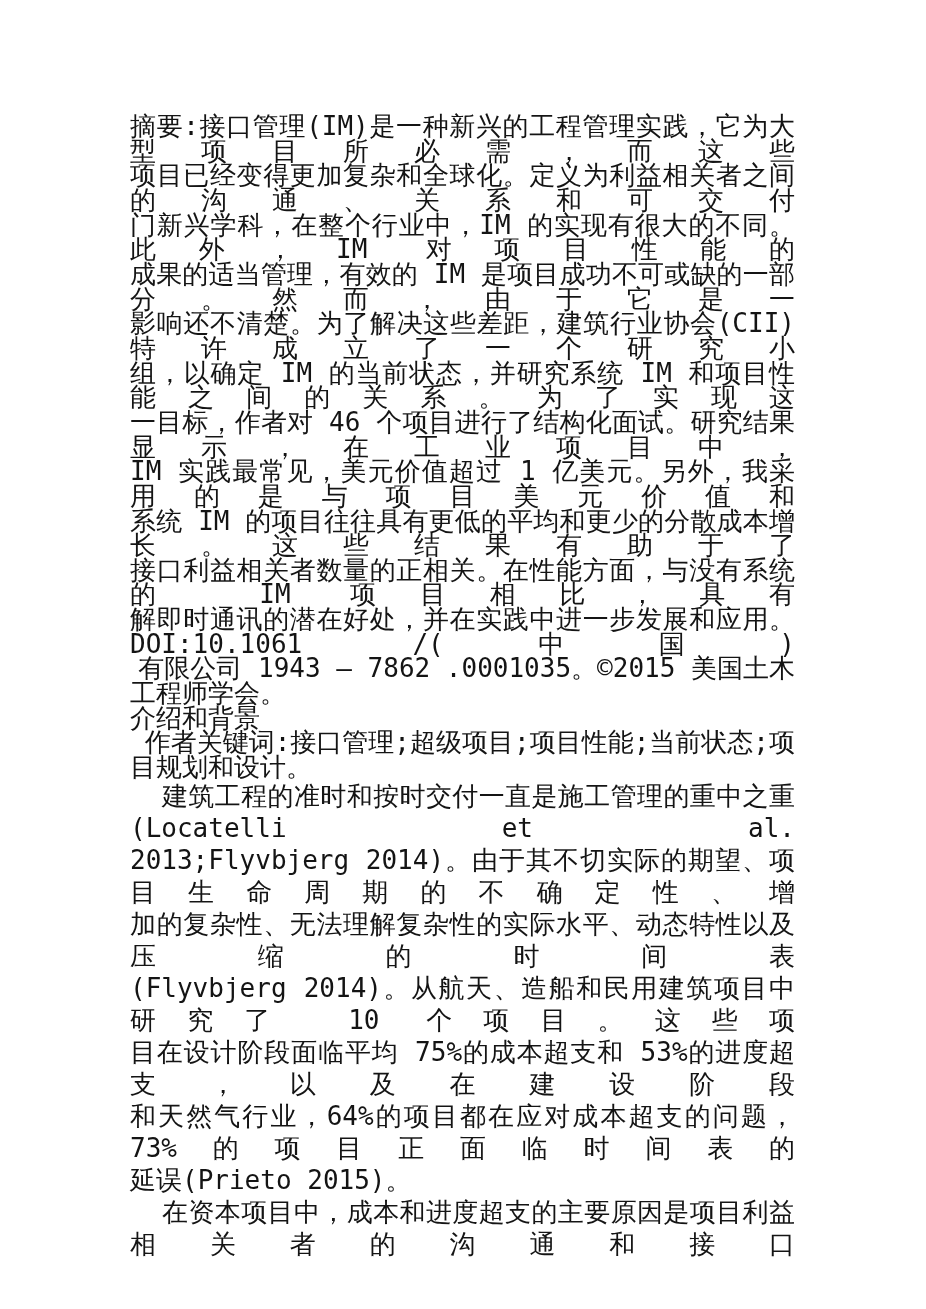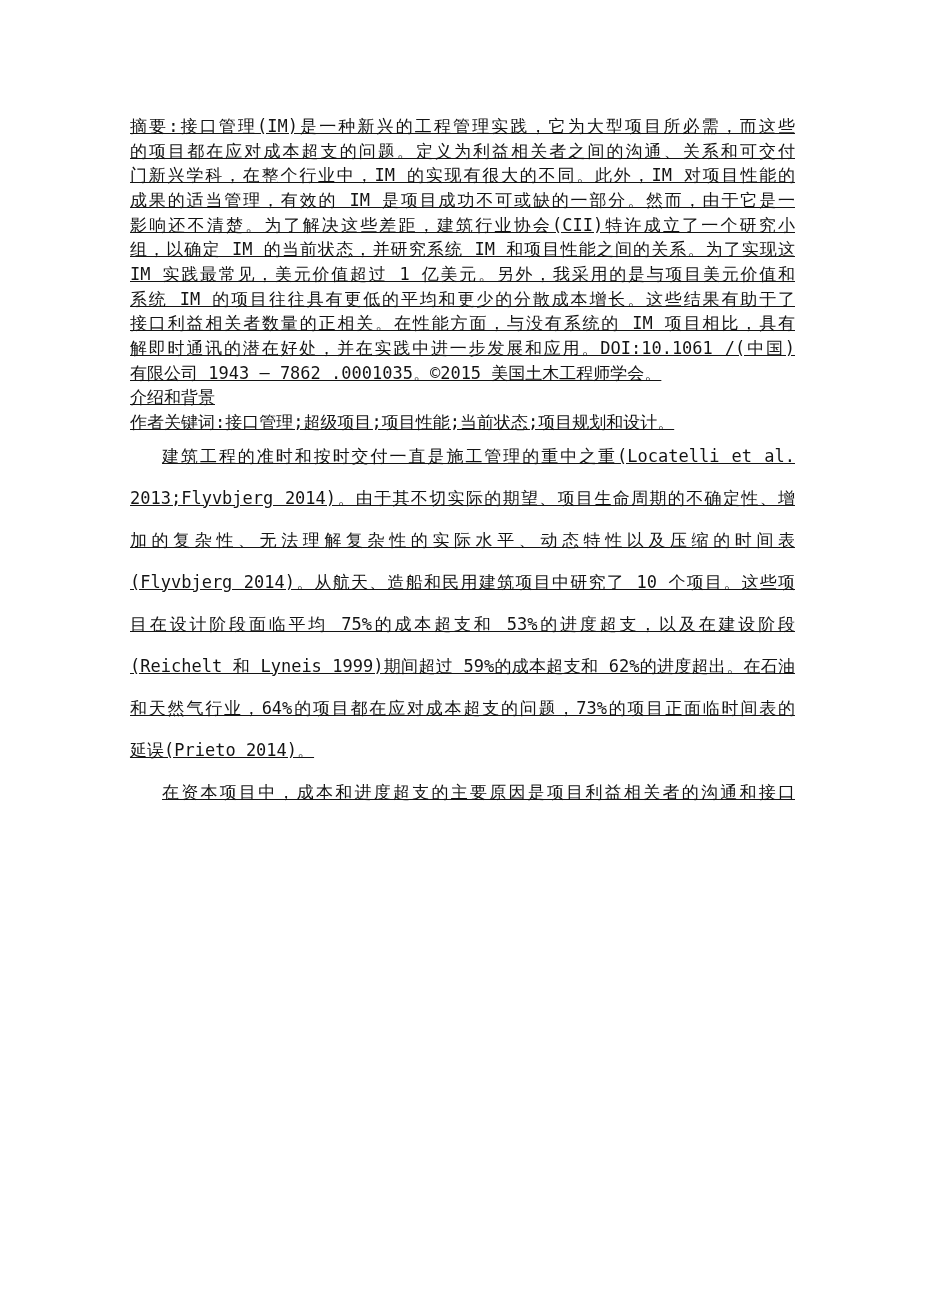--- a/index.html
+++ b/index.html
@@ -16,72 +16,71 @@
   }
   .doc-page {
     position: absolute;
     left: 130px;
     top: 114px;
     width: 665px;
     color: #141414;
   }
   .block { margin: 0; padding: 0; }
   .line {
-    font-size: 17px;
+    font-size: 26px;
     text-align: justify;
     text-align-last: justify;
     -moz-text-align-last: justify;
     white-space: normal;
     letter-spacing: 0;
-    text-decoration: underline;
   }
   
   [data-group="front-matter"] .line { line-height: 24.65px; }
   
-  [data-group="introduction"] .line { line-height: 42px; }
+  [data-group="introduction"] .line { line-height: 32px; }
   .line.no-fill {
-    text-align: left;
+    text-align: right;
     text-align-last: left;
     -moz-text-align-last: left;
   }
   .line.indent { text-indent: 32px; }
 </style>
 </head>
 <body>
 
 <div class="doc-page">
   <div data-group="front-matter">
       <div class="block">
         <div class="line">摘要:接口管理(IM)是一种新兴的工程管理实践，它为大型项目所必需，而这些</div>
-        <div class="line">的项目都在应对成本超支的问题。定义为利益相关者之间的沟通、关系和可交付</div>
+        <div class="line">项目已经变得更加复杂和全球化。定义为利益相关者之间的沟通、关系和可交付</div>
         <div class="line">门新兴学科，在整个行业中，IM 的实现有很大的不同。此外，IM 对项目性能的</div>
         <div class="line">成果的适当管理，有效的 IM 是项目成功不可或缺的一部分。然而，由于它是一</div>
         <div class="line">影响还不清楚。为了解决这些差距，建筑行业协会(CII)特许成立了一个研究小</div>
         <div class="line">组，以确定 IM 的当前状态，并研究系统 IM 和项目性能之间的关系。为了实现这</div>
+        <div class="line">一目标，作者对 46 个项目进行了结构化面试。研究结果显示，在工业项目中，</div>
         <div class="line">IM 实践最常见，美元价值超过 1 亿美元。另外，我采用的是与项目美元价值和</div>
         <div class="line">系统 IM 的项目往往具有更低的平均和更少的分散成本增长。这些结果有助于了</div>
         <div class="line">接口利益相关者数量的正相关。在性能方面，与没有系统的 IM 项目相比，具有</div>
         <div class="line">解即时通讯的潜在好处，并在实践中进一步发展和应用。DOI:10.1061 /(中国)</div>
         <div class="line no-fill">有限公司 1943 – 7862 .0001035。©2015 美国土木工程师学会。</div>
       </div>
       <div class="block">
         <div class="line no-fill">介绍和背景</div>
       </div>
       <div class="block">
         <div class="line no-fill">作者关键词:接口管理;超级项目;项目性能;当前状态;项目规划和设计。</div>
       </div>
     </div>
   <div data-group="introduction">
       <div class="block">
         <div class="line indent">建筑工程的准时和按时交付一直是施工管理的重中之重(Locatelli et al.</div>
         <div class="line">2013;Flyvbjerg 2014)。由于其不切实际的期望、项目生命周期的不确定性、增</div>
         <div class="line">加的复杂性、无法理解复杂性的实际水平、动态特性以及压缩的时间表</div>
         <div class="line">(Flyvbjerg 2014)。从航天、造船和民用建筑项目中研究了 10 个项目。这些项</div>
         <div class="line">目在设计阶段面临平均 75%的成本超支和 53%的进度超支，以及在建设阶段</div>
-        <div class="line">(Reichelt 和 Lyneis 1999)期间超过 59%的成本超支和 62%的进度超出。在石油</div>
         <div class="line">和天然气行业，64%的项目都在应对成本超支的问题，73%的项目正面临时间表的</div>
-        <div class="line no-fill">延误(Prieto 2014)。</div>
+        <div class="line no-fill">延误(Prieto 2015)。</div>
       </div>
       <div class="block">
         <div class="line indent">在资本项目中，成本和进度超支的主要原因是项目利益相关者的沟通和接口</div>
       </div>
     </div>
 </div>
 
 </body></html>

